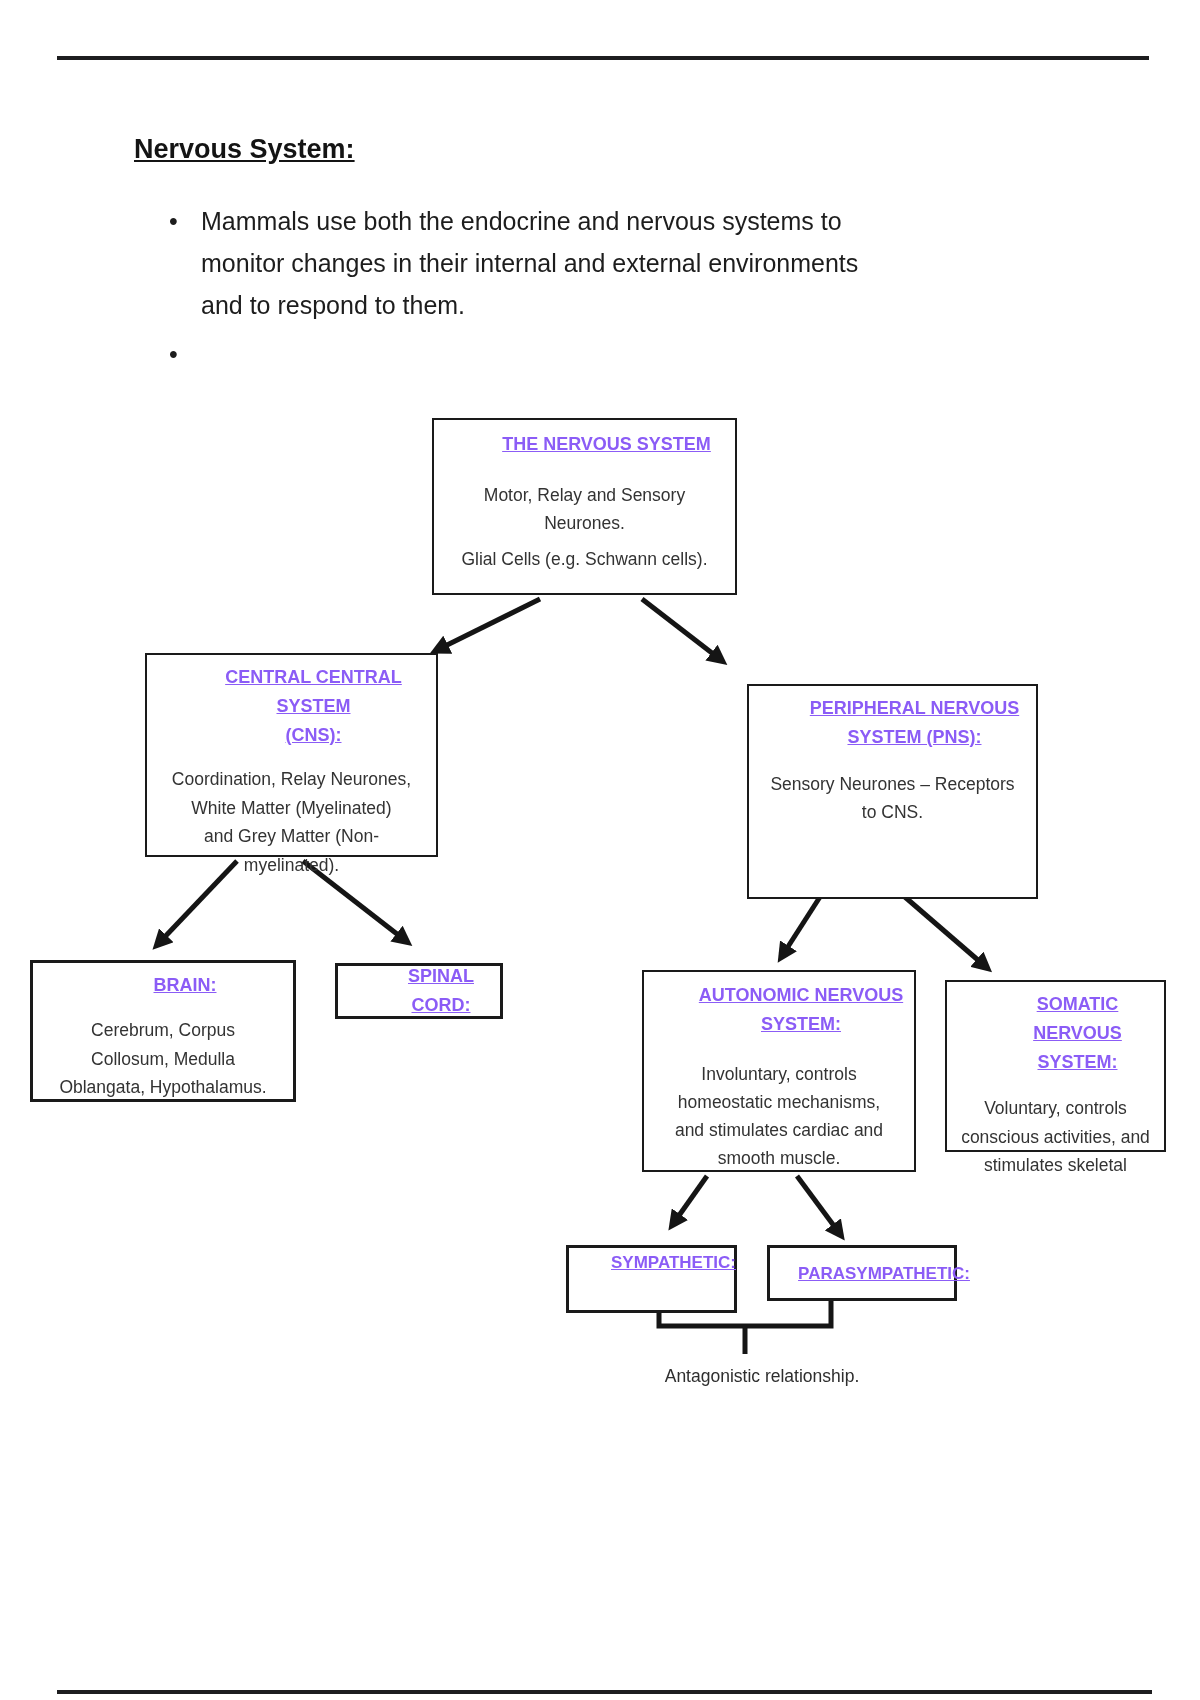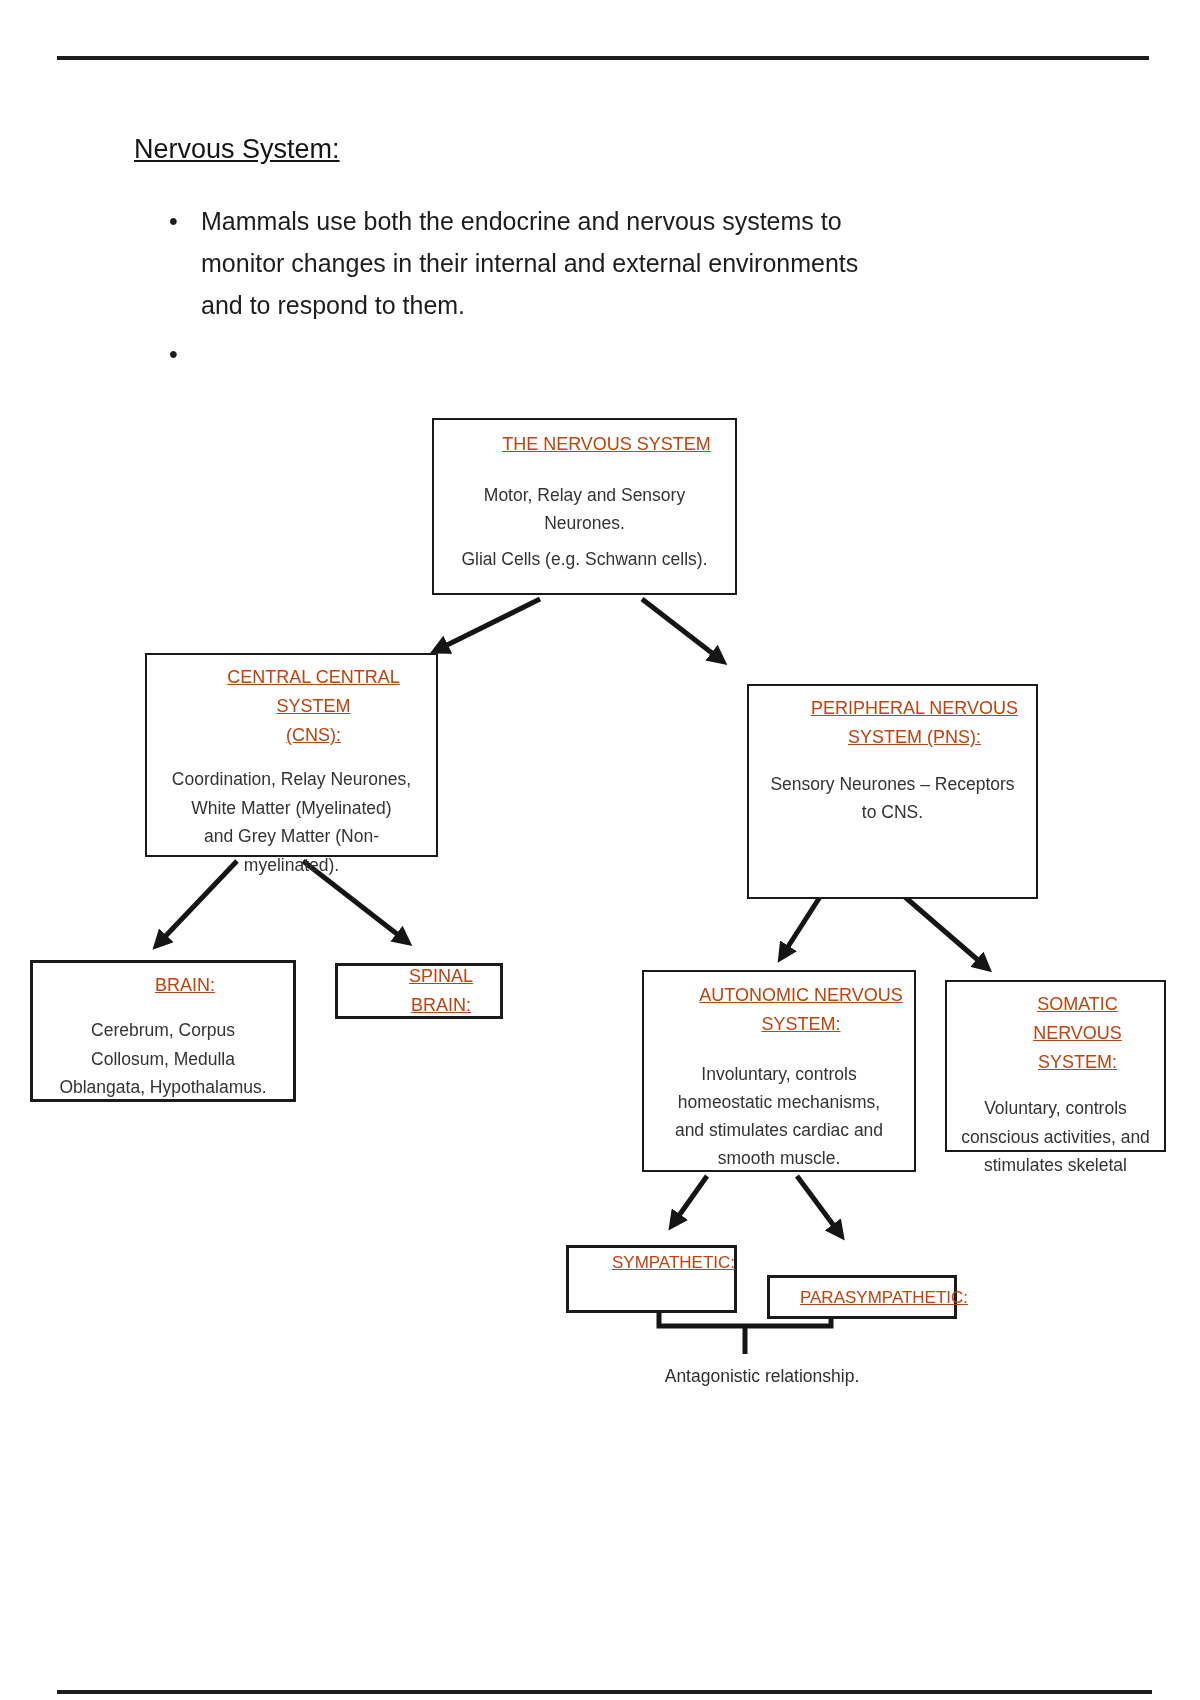--- a/index.html
+++ b/index.html
@@ -6,33 +6,33 @@
   .page{
     position:relative;width:1200px;height:1700px;background:#ffffff;overflow:hidden;
     font-family:"Liberation Sans","DejaVu Sans",sans-serif;color:#1d1d1d;
   }
   .rule{position:absolute;background:#1d1d1f;height:4px;}
   .rule-top{left:57px;top:56px;width:1092px;}
   .rule-bottom{left:57px;top:1690px;width:1095px;}
 
   .heading{
     position:absolute;left:134px;top:134px;margin:0;
-    font-size:27px;font-weight:400;text-decoration:underline;color:#141414;
+    font-size:27px;font-weight:700;text-decoration:underline;color:#141414;
   }
   .bullets{position:absolute;left:168px;top:200px;margin:0;padding:0;list-style:none;width:800px;}
   .bullets li{position:relative;padding-left:33px;font-size:25px;line-height:42px;color:#1d1d1d;margin-bottom:7px;}
   .bdot{position:absolute;left:1px;top:0;}
   .btext{white-space:pre-line;}
 
   .node{
     position:absolute;box-sizing:border-box;border:2px solid #1a1a1a;background:#ffffff;
     text-align:center;color:#333333;font-size:17.5px;line-height:28px;
   }
   .node-title{
-    font-weight:400;text-decoration:underline;color:#c2410c;
+    font-weight:700;text-decoration:underline;color:#8b5cf6;
     font-size:18px;line-height:29px;white-space:pre-line;padding-left:44px;
   }
   .node-p{margin:0;white-space:pre-line;}
 
   #box-ns{left:432px;top:418px;width:305px;height:177px;padding-top:10px;}
   #box-ns .node-title{margin-bottom:22px;}
   #box-ns .p1{margin-bottom:8px;}
 
   #box-cns{left:145px;top:653px;width:293px;height:204px;padding-top:8px;line-height:28.5px;}
   #box-cns .node-title{margin-bottom:15px;}
@@ -48,22 +48,22 @@
     display:flex;align-items:center;justify-content:center;}
 
   #box-auto{left:642px;top:970px;width:274px;height:202px;padding-top:9px;}
   #box-auto .node-title{margin-bottom:21px;}
 
   #box-som{left:945px;top:980px;width:221px;height:172px;padding-top:8px;line-height:28.5px;}
   #box-som .node-title{margin-bottom:17px;}
 
   #box-sym{left:566px;top:1245px;width:171px;height:68px;border-width:3px;
     display:flex;align-items:flex-start;justify-content:center;}
-  #box-para{left:767px;top:1245px;width:190px;height:44px;border-width:3px;
-    display:flex;align-items:center;justify-content:center;margin-top:30px;}
+  #box-para{left:767px;top:1245px;width:190px;height:56px;border-width:3px;
+    display:flex;align-items:center;justify-content:center;}
   #box-sym .node-title,#box-para .node-title{font-size:17px;}
 
   .caption{position:absolute;left:580px;top:1366px;width:364px;text-align:center;
     font-size:17.5px;color:#2e2e2e;}
 
   .connectors{position:absolute;left:0;top:0;pointer-events:none;}
   .arrow{stroke:#151515;stroke-width:5;}
   .bracket{stroke:#151515;stroke-width:5;fill:none;}
 </style>
 </head>
@@ -130,21 +130,21 @@
   </div>
 
   <div class="node" id="box-brain">
     <div class="node-title">BRAIN:</div>
     <p class="node-p">Cerebrum, Corpus
 Collosum, Medulla
 Oblangata, Hypothalamus.</p>
   </div>
 
   <div class="node" id="box-spinal">
-    <div class="node-title">SPINAL BRAIN:</div>
+    <div class="node-title">SPINAL CORD:</div>
   </div>
 
   <div class="node" id="box-auto">
     <div class="node-title">AUTONOMIC NERVOUS
 SYSTEM:</div>
     <p class="node-p">Involuntary, controls
 homeostatic mechanisms,
 and stimulates cardiac and
 smooth muscle.</p>
   </div>

